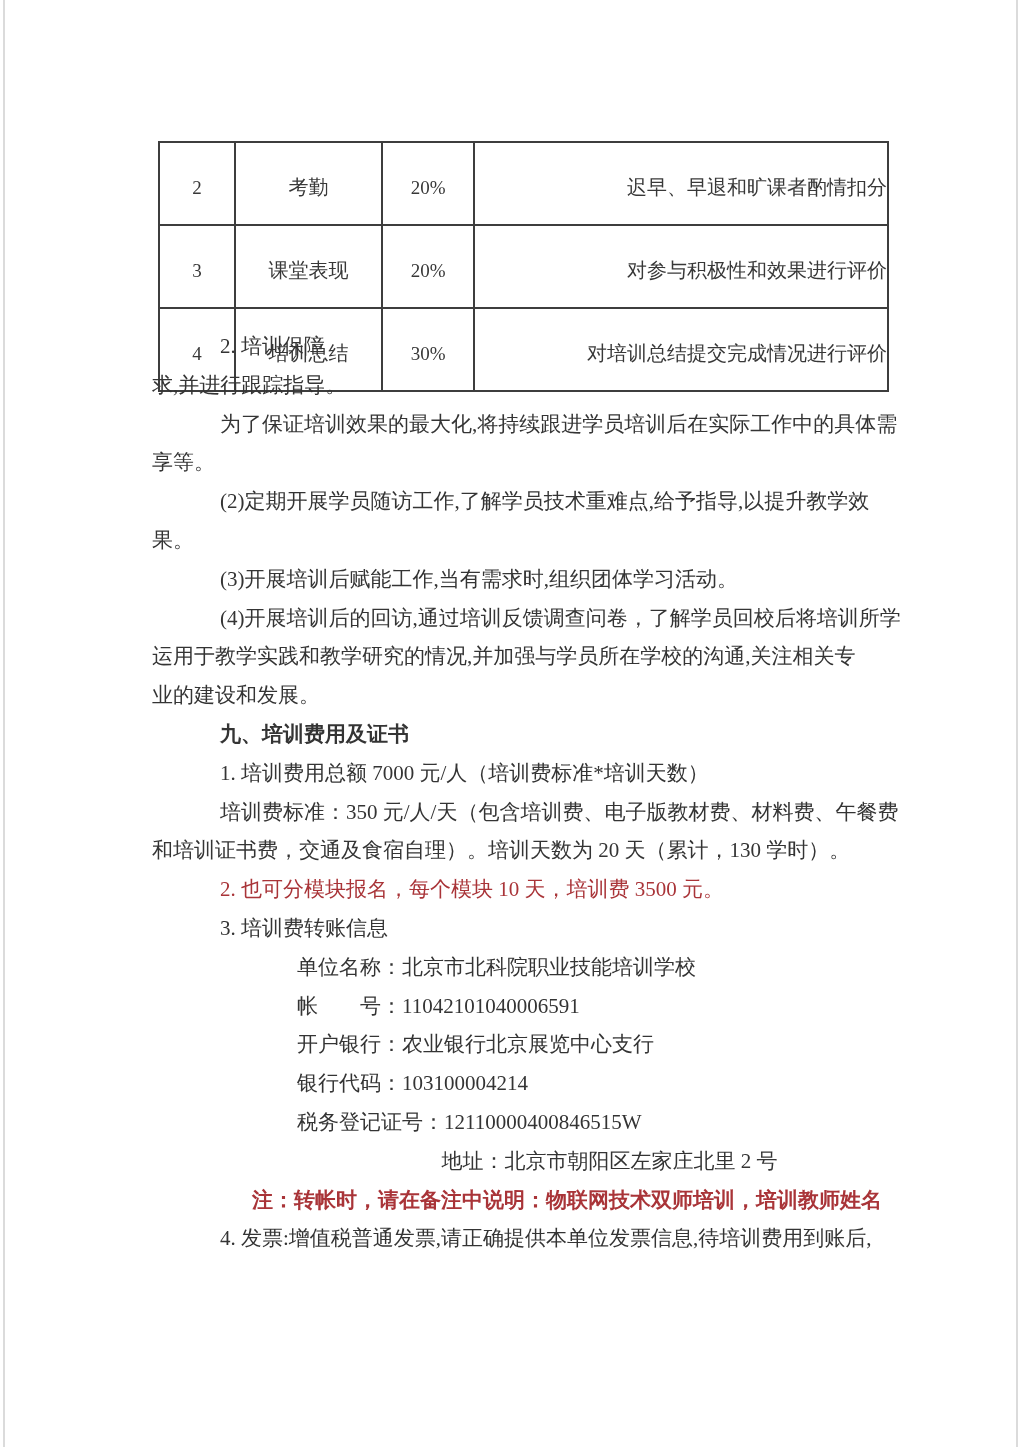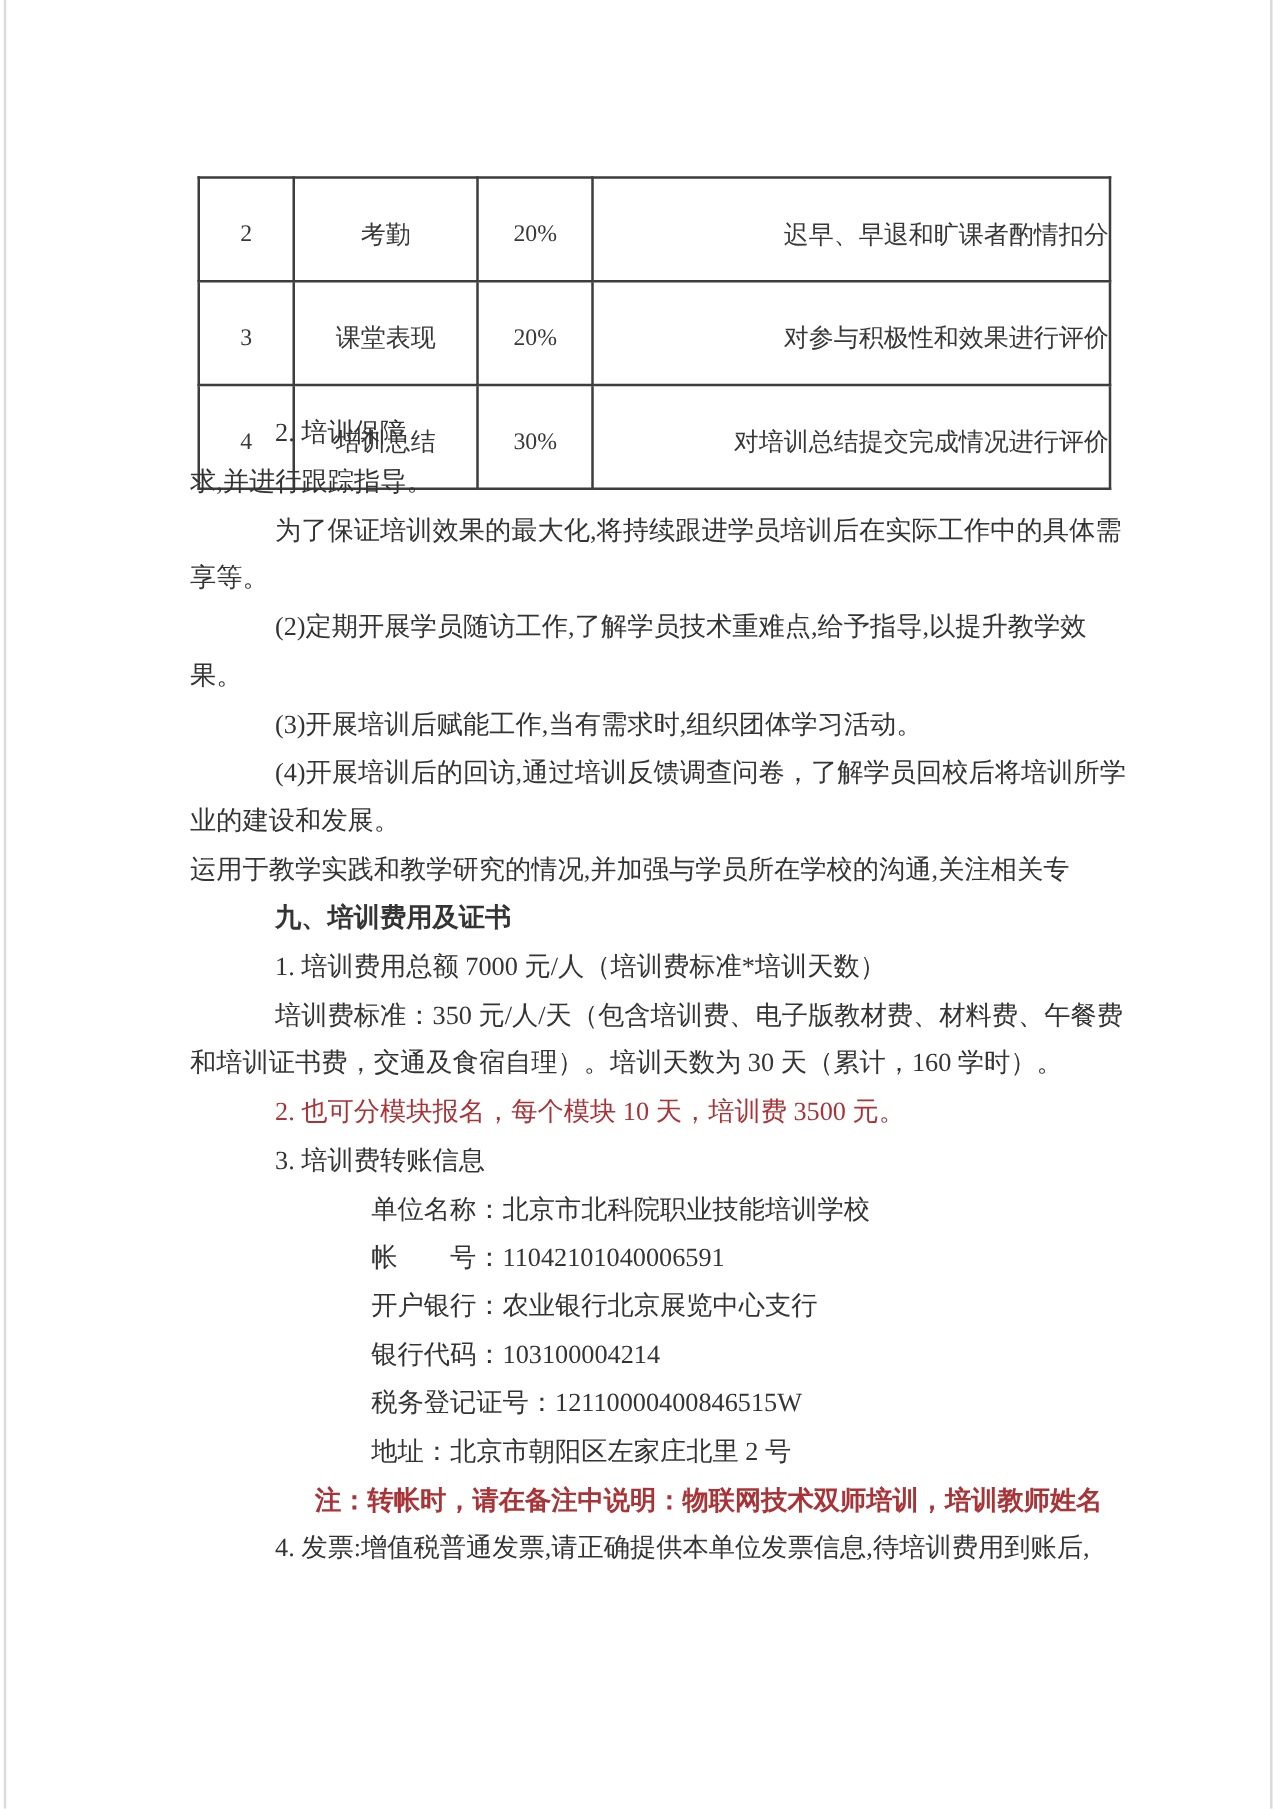--- a/index.html
+++ b/index.html
@@ -97,29 +97,29 @@
 
 <div class="doc-lines">
     <p style="padding-left: 68px;">2. 培训保障</p>
     <p style="padding-left: 0px;">求,并进行跟踪指导。</p>
     <p style="padding-left: 68px;">为了保证培训效果的最大化,将持续跟进学员培训后在实际工作中的具体需</p>
     <p style="padding-left: 0px;">享等。</p>
     <p style="padding-left: 68px;">(2)定期开展学员随访工作,了解学员技术重难点,给予指导,以提升教学效</p>
     <p style="padding-left: 0px;">果。</p>
     <p style="padding-left: 68px;">(3)开展培训后赋能工作,当有需求时,组织团体学习活动。</p>
     <p style="padding-left: 68px;">(4)开展培训后的回访,通过培训反馈调查问卷，了解学员回校后将培训所学</p>
+    <p style="padding-left: 0px;">运用于教学实践和教学研究的情况,并加强与学员所在学校的沟通,关注相关专</p>
     <p style="padding-left: 0px;">业的建设和发展。</p>
-    <p style="padding-left: 0px;">运用于教学实践和教学研究的情况,并加强与学员所在学校的沟通,关注相关专</p>
     <p class="bold" style="padding-left: 68px;">九、培训费用及证书</p>
     <p style="padding-left: 68px;">1. 培训费用总额 7000 元/人（培训费标准*培训天数）</p>
     <p style="padding-left: 68px;">培训费标准：350 元/人/天（包含培训费、电子版教材费、材料费、午餐费</p>
-    <p style="padding-left: 0px;">和培训证书费，交通及食宿自理）。培训天数为 30 天（累计，160 学时）。</p>
+    <p style="padding-left: 0px;">和培训证书费，交通及食宿自理）。培训天数为 20 天（累计，130 学时）。</p>
     <p class="red" style="padding-left: 68px;">2. 也可分模块报名，每个模块 10 天，培训费 3500 元。</p>
     <p style="padding-left: 68px;">3. 培训费转账信息</p>
     <p style="padding-left: 145px;">单位名称：北京市北科院职业技能培训学校</p>
     <p style="padding-left: 145px;">帐　　号：11042101040006591</p>
     <p style="padding-left: 145px;">开户银行：农业银行北京展览中心支行</p>
     <p style="padding-left: 145px;">银行代码：103100004214</p>
     <p style="padding-left: 145px;">税务登记证号：12110000400846515W</p>
-    <p style="padding-left: 145px;">地址：北京市朝阳区左家庄北里 2 号</p>
+    <p style="padding-left: 145px; text-align: center;">地址：北京市朝阳区左家庄北里 2 号</p>
     <p class="red bold" style="padding-left: 100px;">注：转帐时，请在备注中说明：物联网技术双师培训，培训教师姓名</p>
     <p style="padding-left: 68px;">4. 发票:增值税普通发票,请正确提供本单位发票信息,待培训费用到账后,</p>
   </div>
 
 </body></html>

